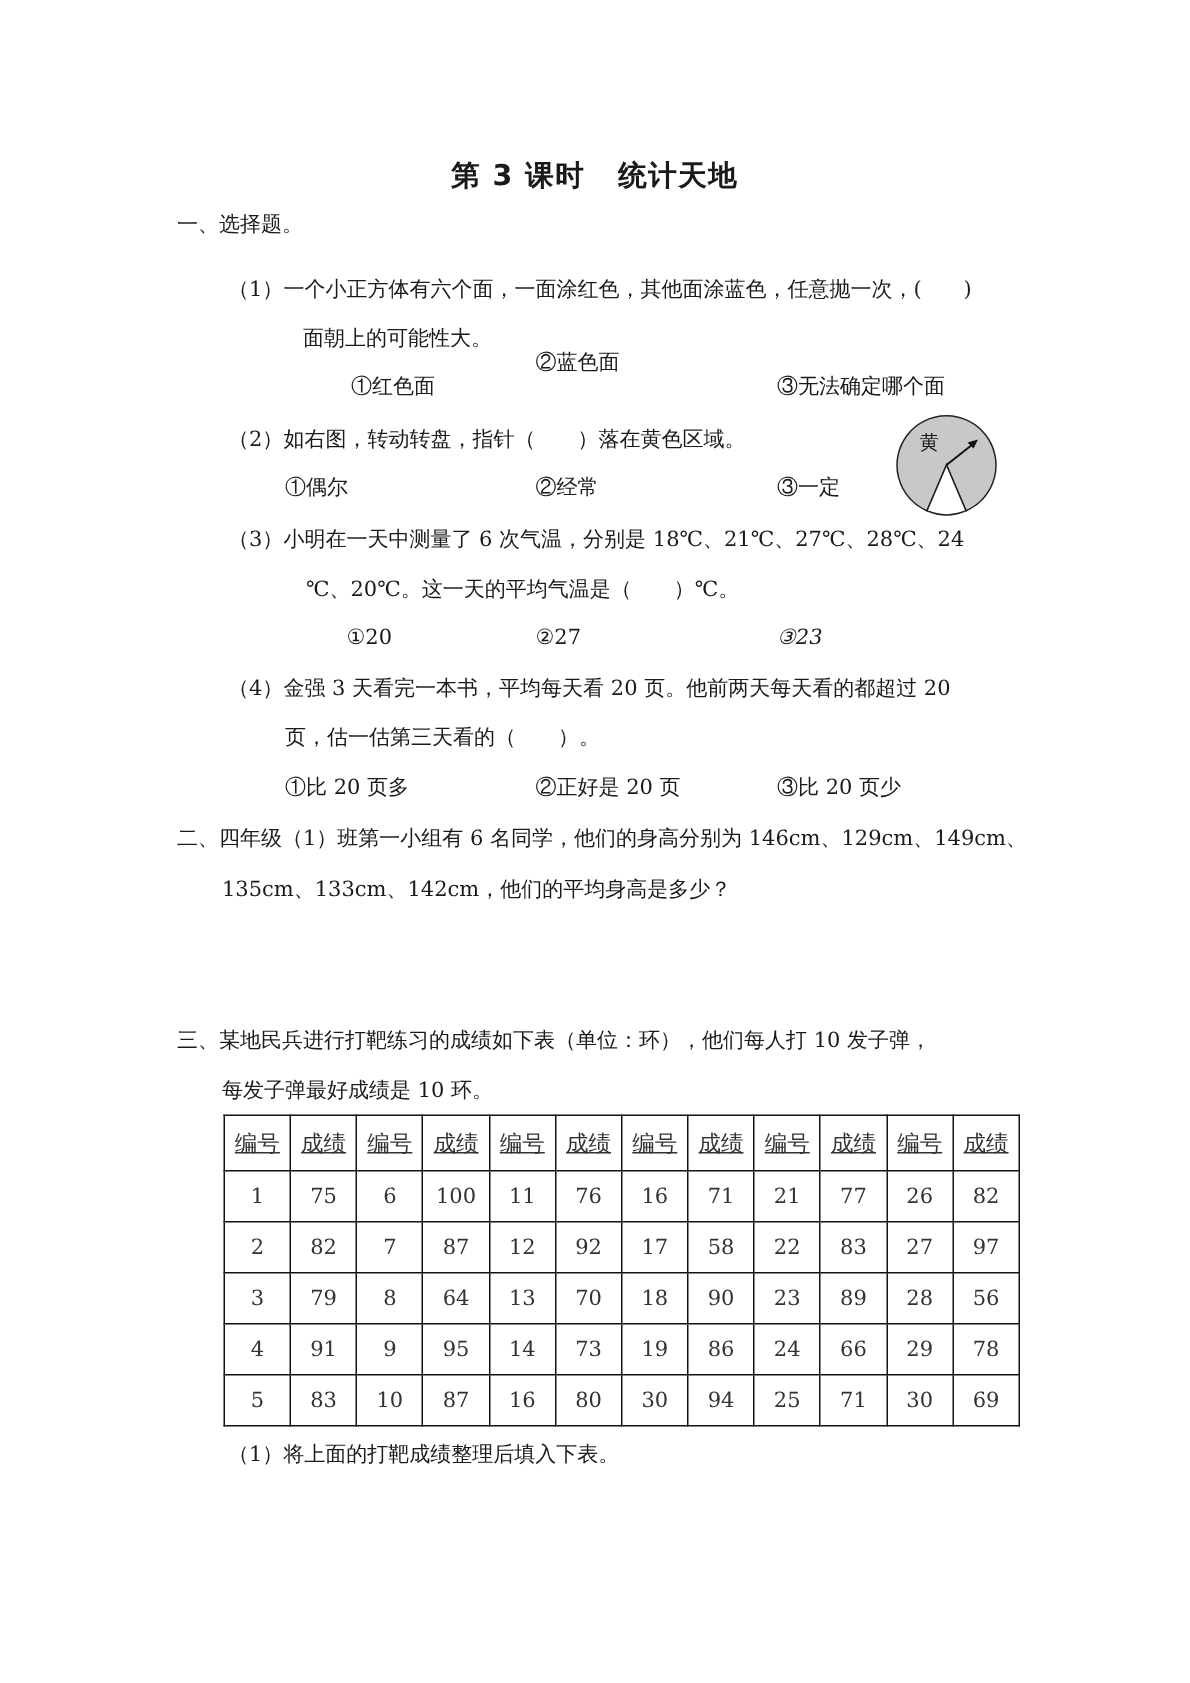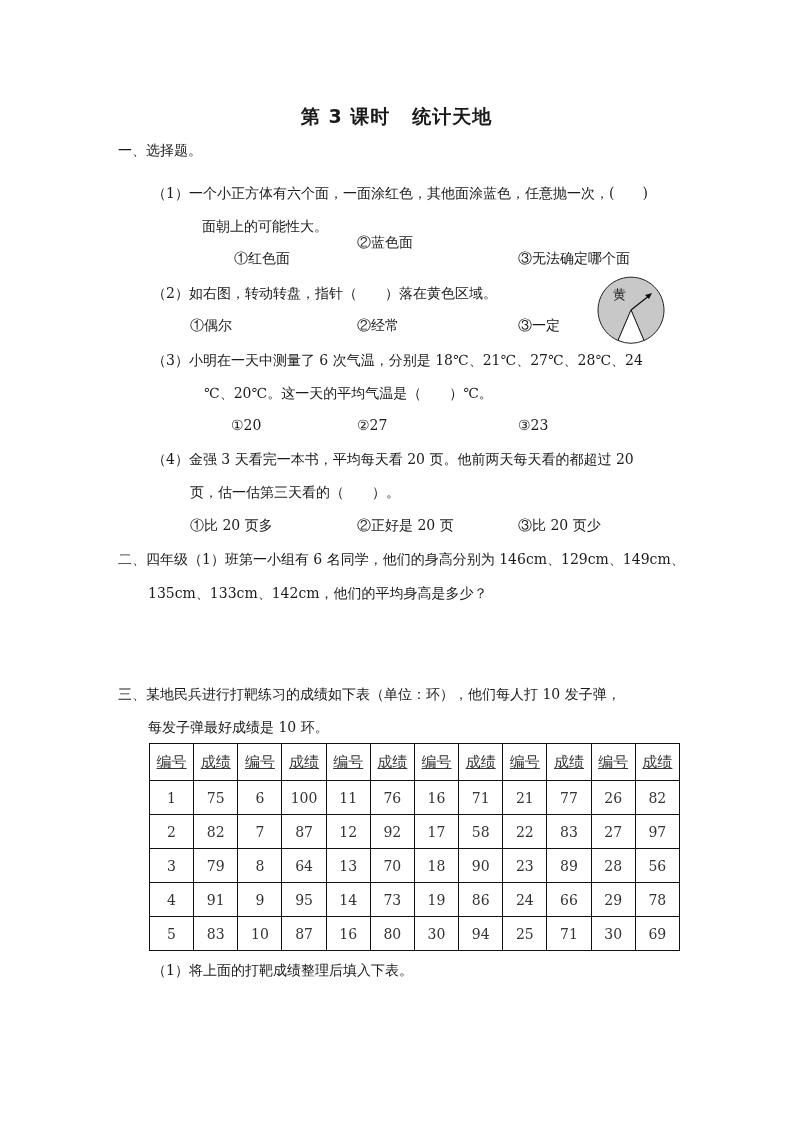--- a/index.html
+++ b/index.html
@@ -55,21 +55,21 @@
   </svg>
   <span class="abs" style="left:16px; top:10px; font-size:13px;">黄</span>
 </div>
 
 <div class="abs t" style="left:152px; top:350px;">
   <span>（3）</span><span>小明在一天中测量了 6 次气温，分别是 18℃、21℃、27℃、28℃、24</span>
 </div>
 <div class="abs t" style="left:190px; top:383px;margin-left:14px;">℃、20℃。这一天的平均气温是（　　）℃。</div>
 <div class="abs opt" style="left:190px; top:415px;margin-left:41px;">①20</div>
 <div class="abs opt" style="left:357px; top:415px;">②27</div>
-<div class="abs opt" style="left:518px; top:415px;">③23</div>
+<div class="abs opt" style="left:518px; top:415px;font-style:italic;">③23</div>
 
 <div class="abs t" style="left:152px; top:449px;">
   <span>（4）</span><span>金强 3 天看完一本书，平均每天看 20 页。他前两天每天看的都超过 20</span>
 </div>
 <div class="abs t" style="left:190px; top:482px;">页，估一估第三天看的（　　）。</div>
 <div class="abs opt" style="left:190px; top:515px;">①比 20 页多</div>
 <div class="abs opt" style="left:357px; top:515px;">②正好是 20 页</div>
 <div class="abs opt" style="left:518px; top:515px;">③比 20 页少</div>
 
 <div class="abs t" style="left:118px; top:549px;">二、四年级（1）班第一小组有 6 名同学，他们的身高分别为 146cm、129cm、149cm、</div>

